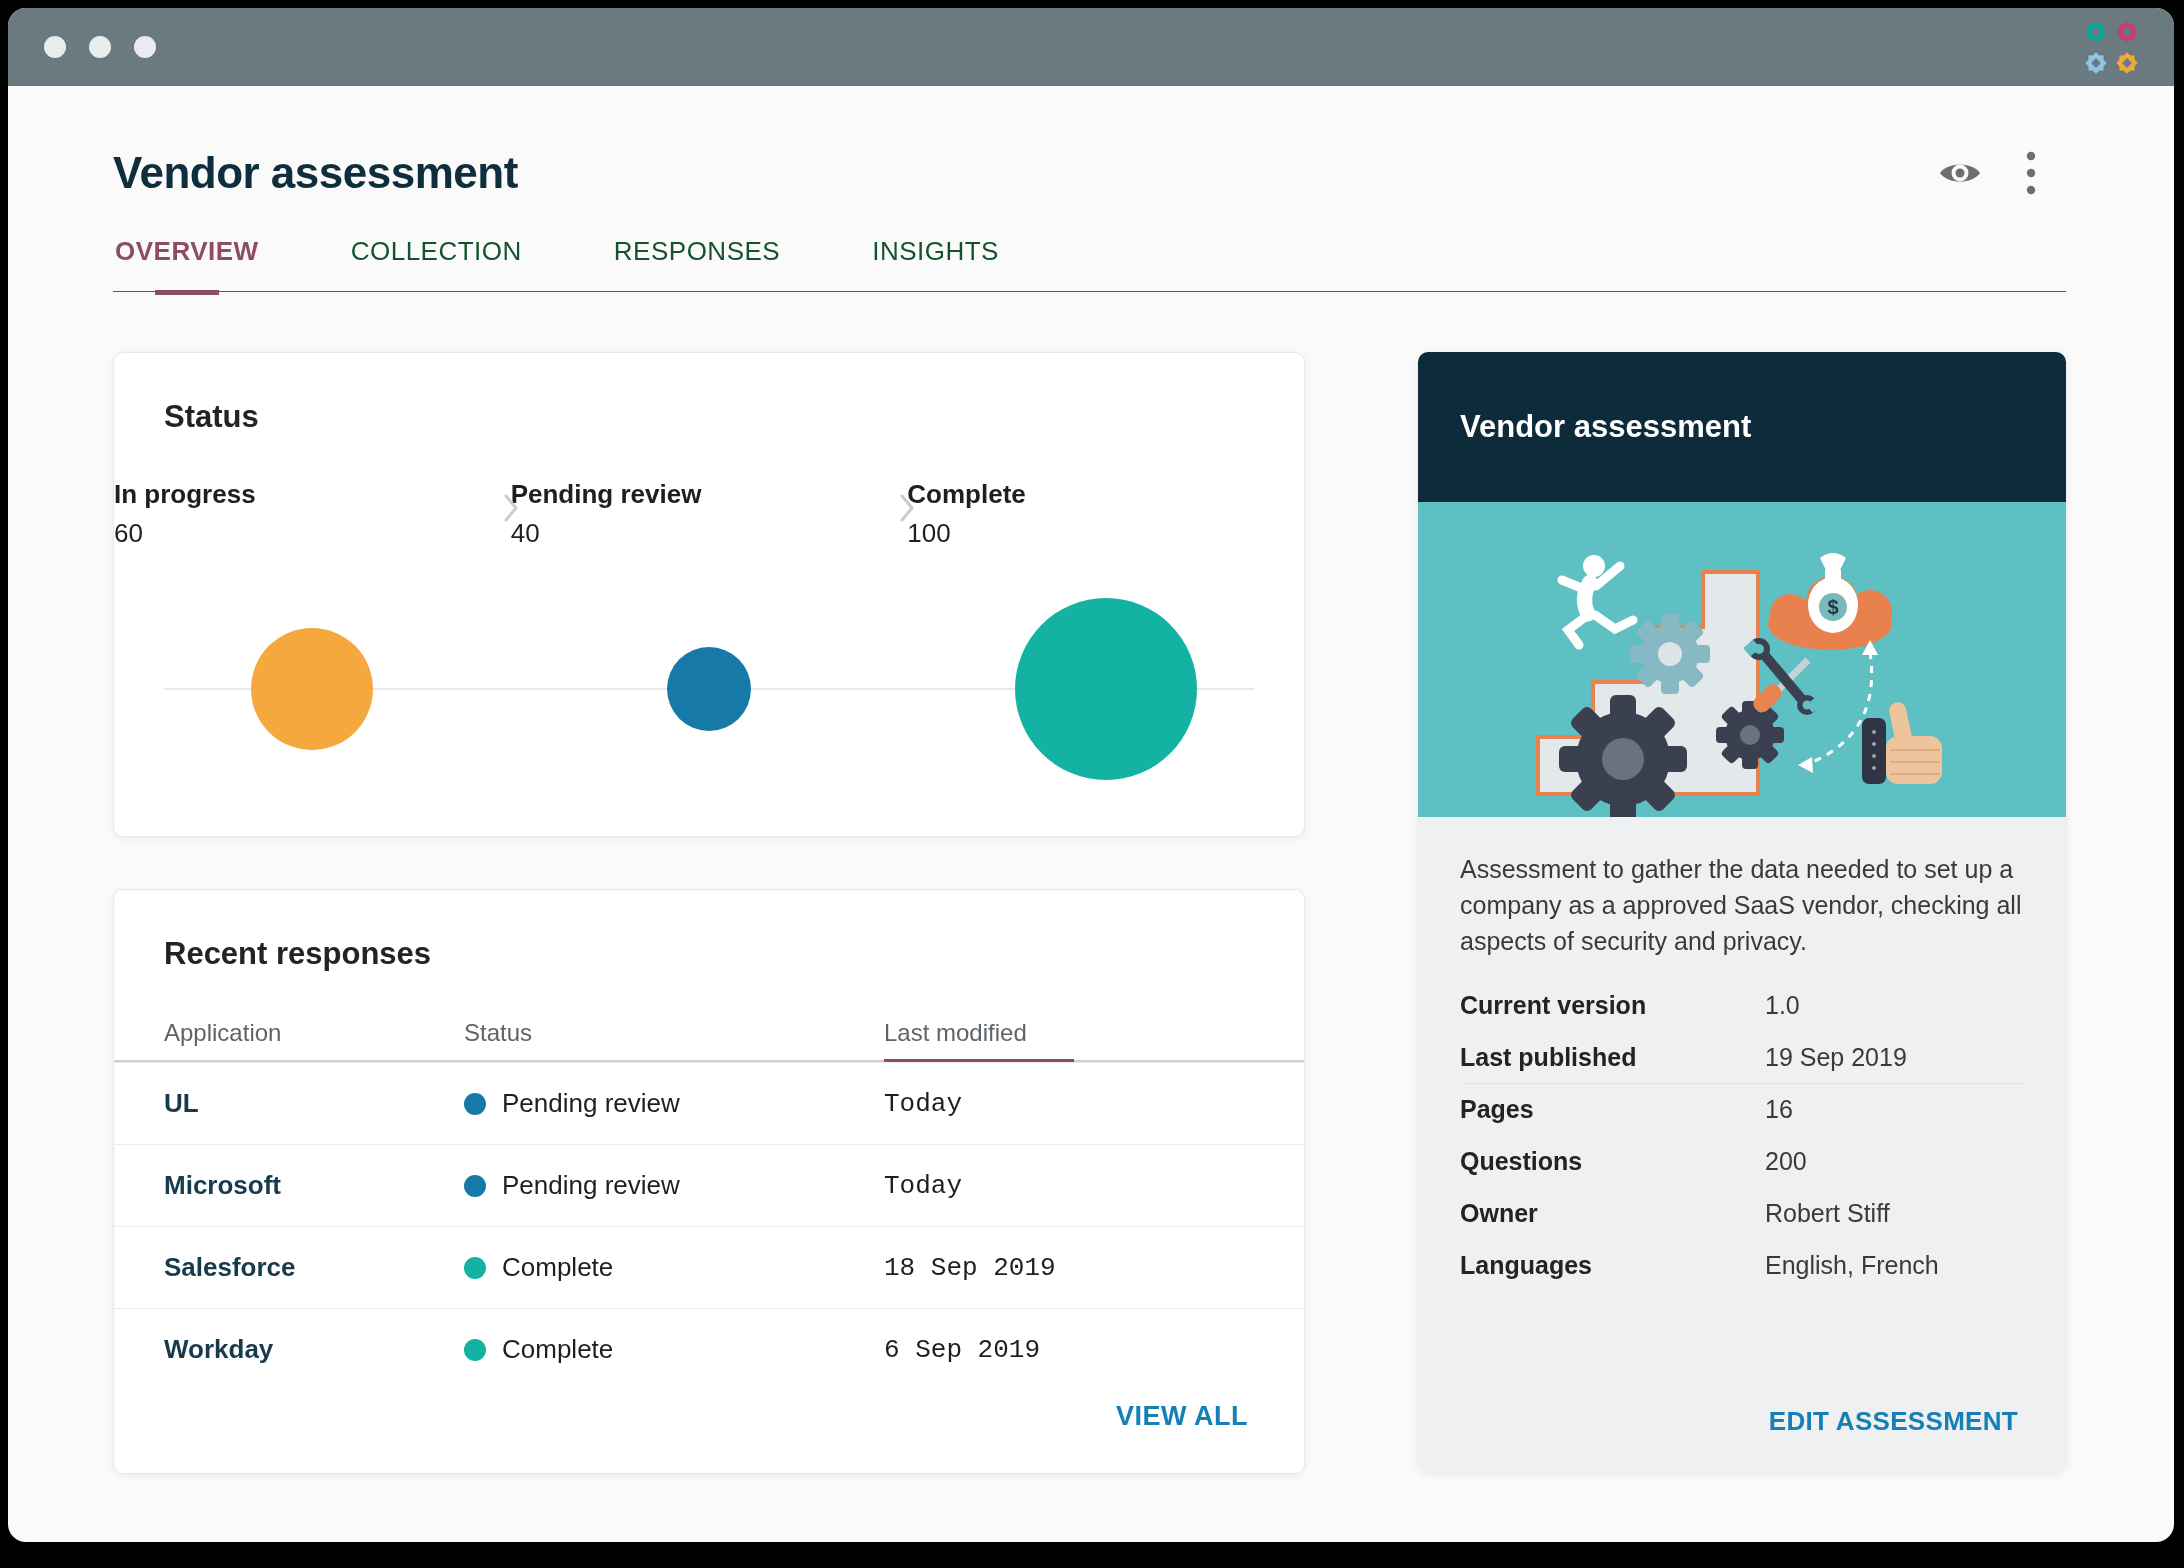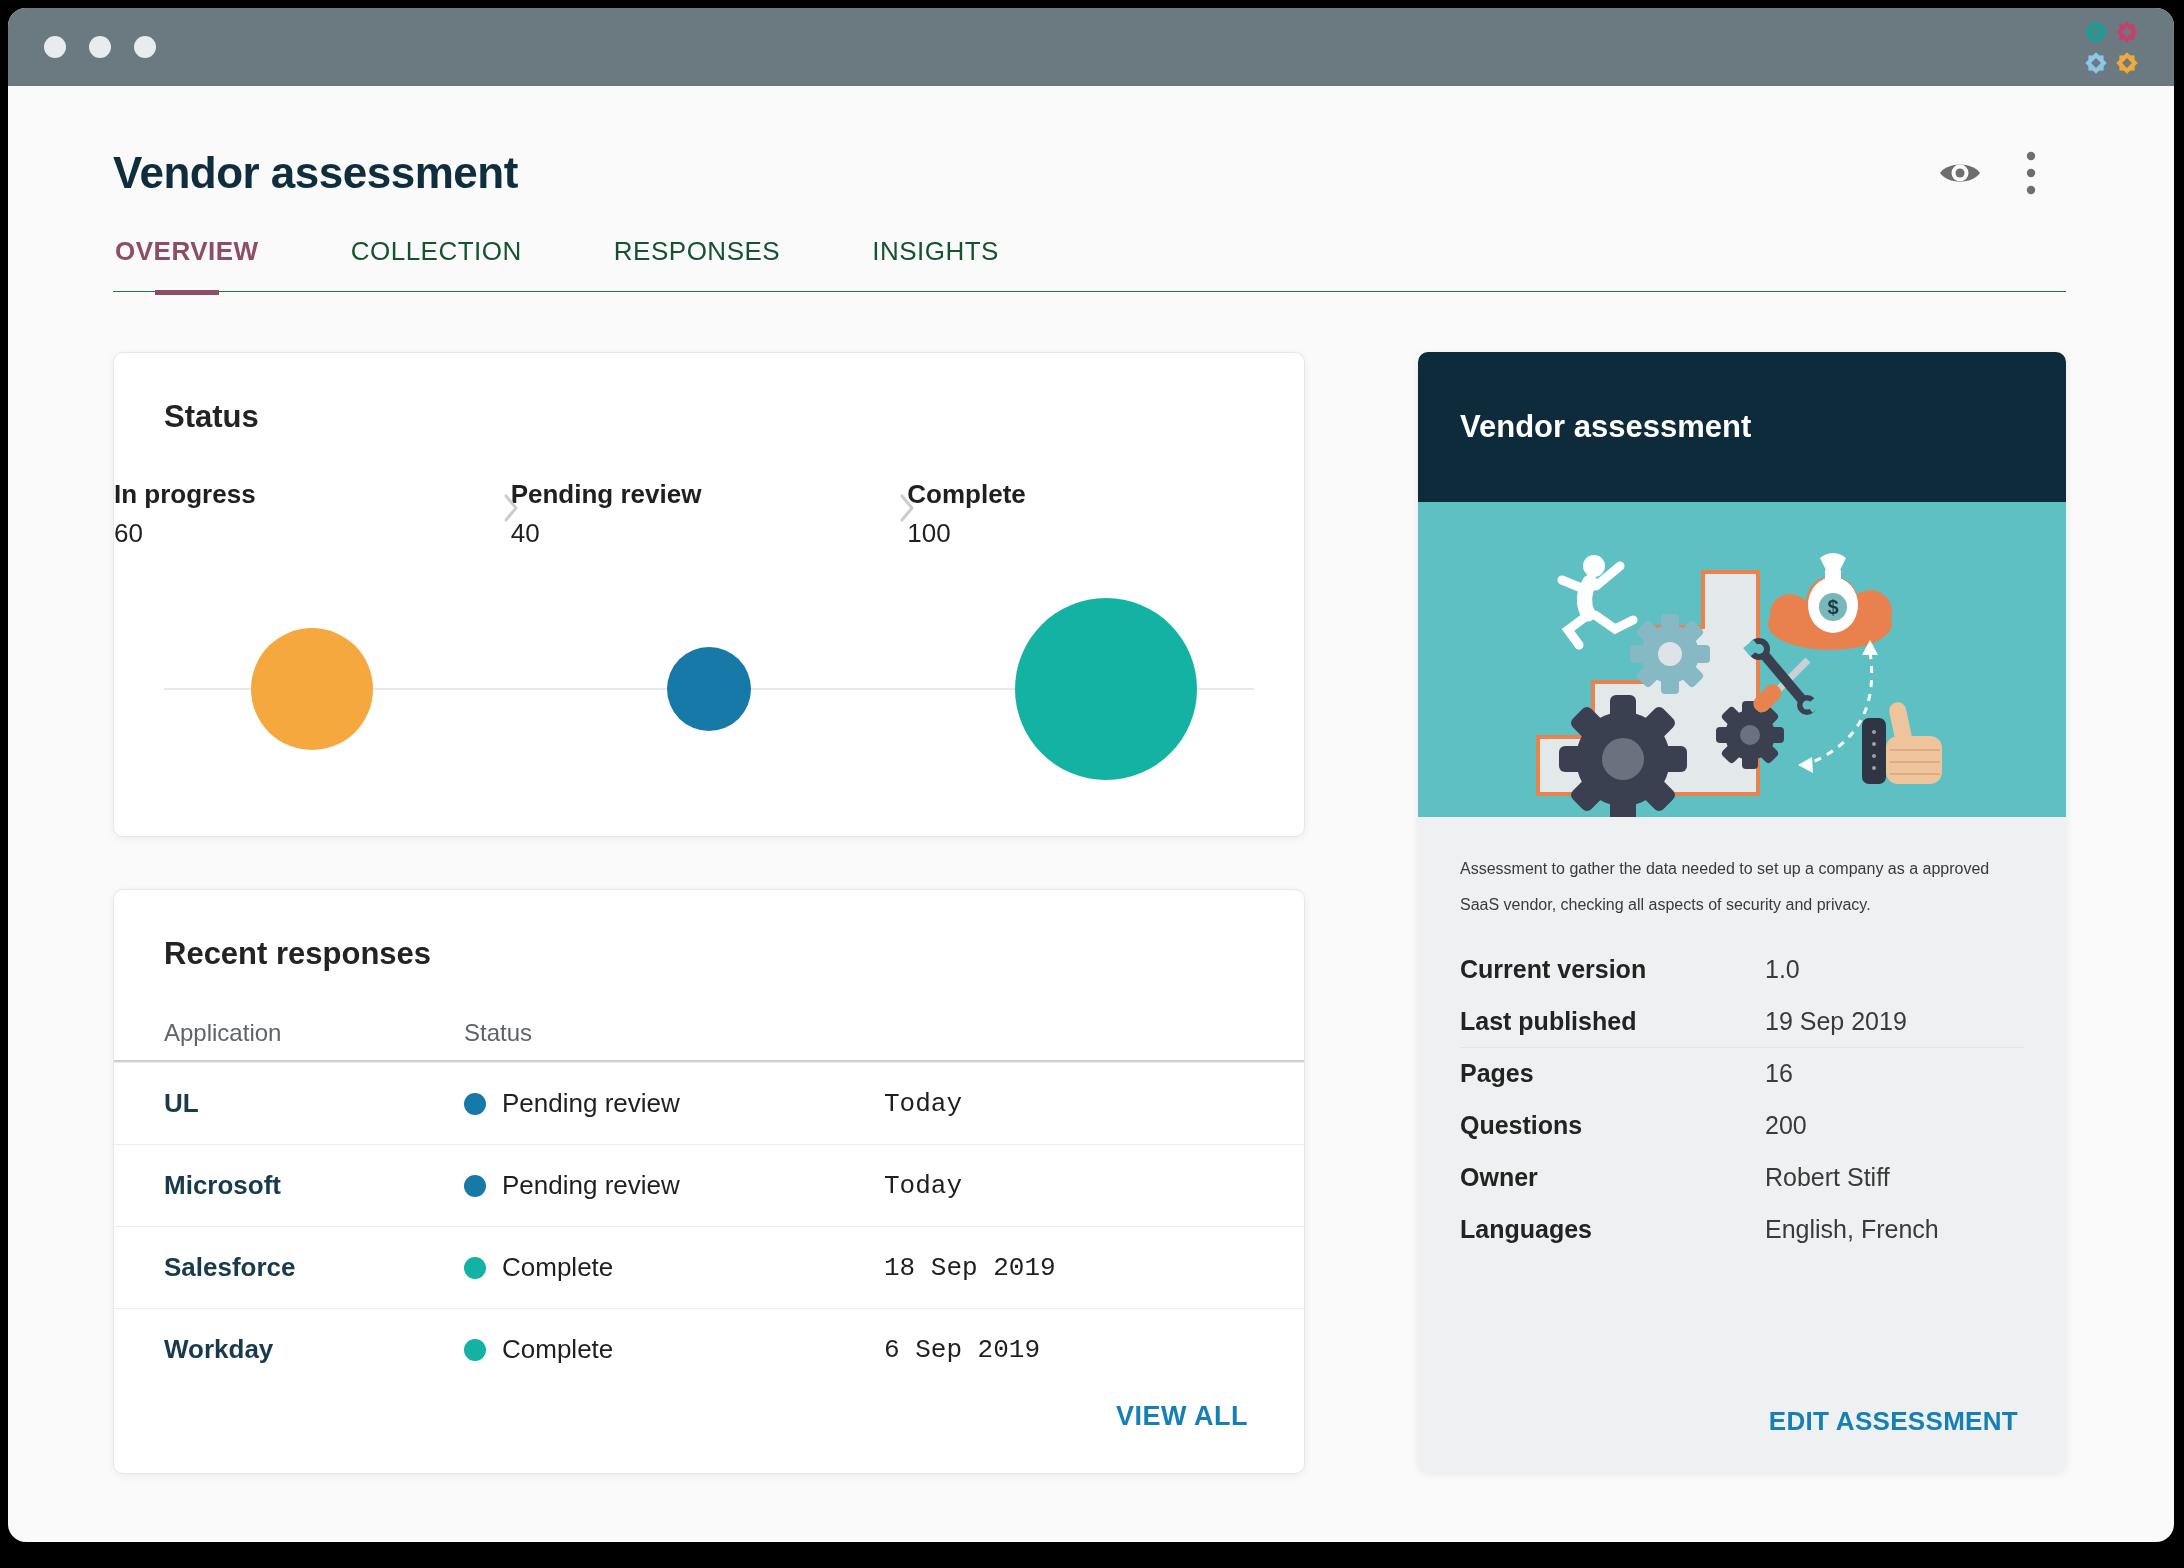--- a/index.html
+++ b/index.html
@@ -71,21 +71,21 @@
     color:#1680B4;font-weight:bold;}
   .view-all{font-size:27px;letter-spacing:0.5px;}
   
   .assessment-card{width:650px;height:1120px;border-radius:10px;overflow:hidden;border:none;
     box-shadow:0 2px 8px rgba(0,0,0,0.08);display:flex;flex-direction:column;background:#EEF0F1;}
   .ac-header{height:150px;background:#0D2B3B;display:flex;align-items:center;padding:0 42px;flex:none;}
   .ac-header h2{color:#FFFFFF;font-size:31px;font-weight:bold;margin:0;}
   .ac-illustration{height:315px;flex:none;}
   .ac-illustration svg{display:block;}
   .ac-body{flex:1;display:flex;flex-direction:column;padding:34px 42px 34px 42px;}
-  .ac-desc{font-size:16px;line-height:36px;color:#3A3A3A;}
+  .ac-desc{font-size:25px;line-height:36px;color:#3A3A3A;}
   .ac-details{margin-top:20px;}
   .detail-row{display:grid;grid-template-columns:305px 1fr;align-items:center;height:52px;}
   .detail-row.seam{border-top:1px solid #E2E4E5;}
   .detail-label{font-size:25px;font-weight:bold;color:#232323;}
   .detail-value{font-size:25px;color:#3A3A3A;}
   .edit-row{margin-top:auto;display:flex;justify-content:flex-end;}
   .edit-link{font-size:26px;letter-spacing:0.3px;}
 </style>
 </head>
 <body>
@@ -195,20 +195,24 @@
             <div class="bubble b2" style="width: 182px; height: 182px; background: rgb(19, 178, 162);"></div>
           </div>
         </section>
 
         <section class="card responses-card">
           <h2>Recent responses</h2>
           <div class="resp-table">
             <div class="t-head">
               <div class="cell">Application</div>
               <div class="cell">Status</div>
+              <div class="cell th-sorted">
+                <span>Last modified</span>
+                <span class="sort-indicator"></span>
+              </div>
             </div>
 
             <div class="t-row">
               <div class="app-cell">UL</div>
               <div class="status-cell">
                 <span class="status-dot" style="background: rgb(23, 121, 167);"></span>
                 <span>Pending review</span>
               </div>
               <div class="date-cell">Today</div>
             </div>

